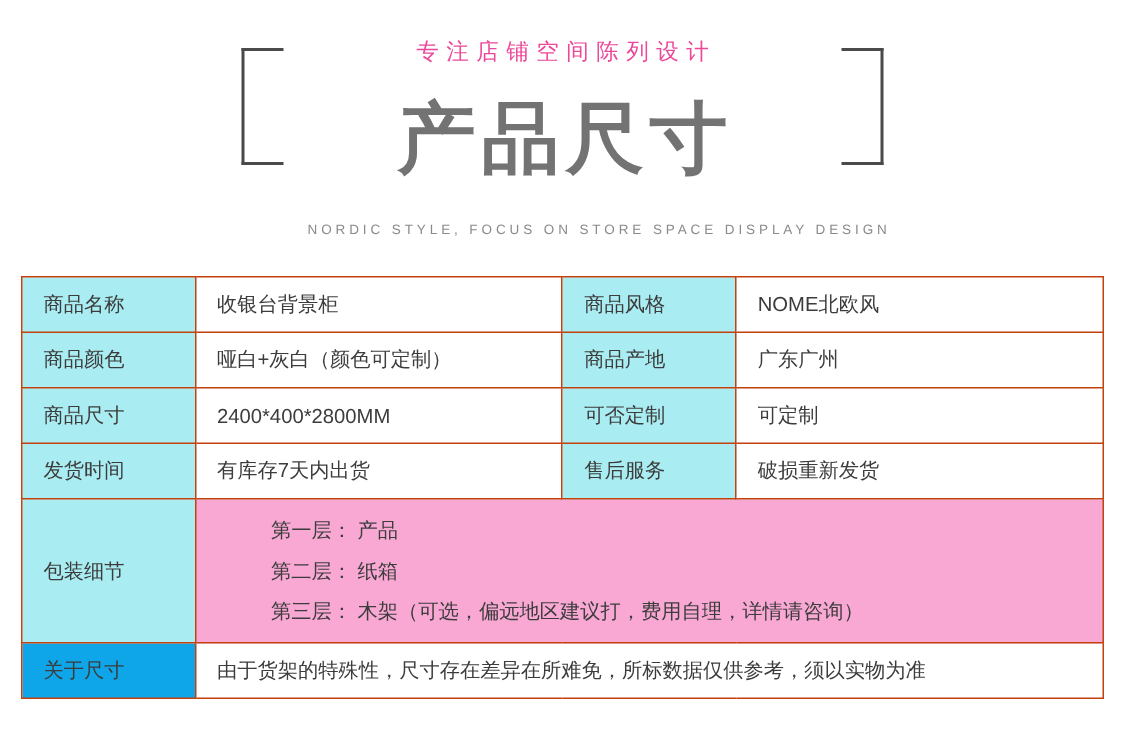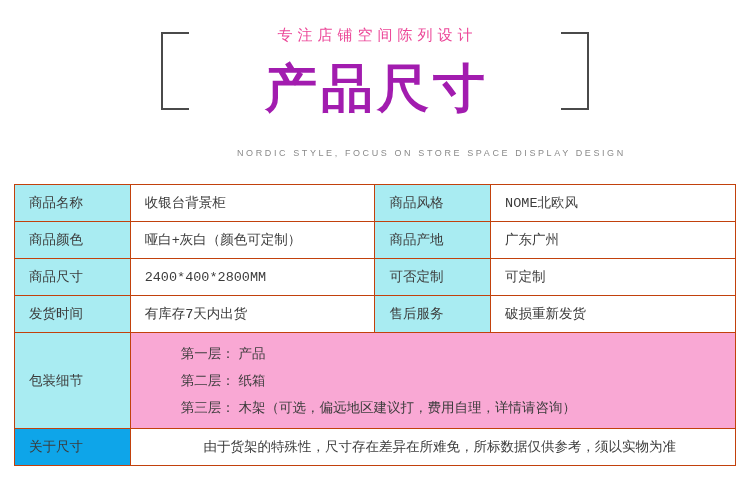--- a/index.html
+++ b/index.html
@@ -61,35 +61,33 @@
     color: #ec4899;
     margin: 0 0 6px 0;
     line-height: 22px;
     padding-left: 5px;
   }
 
   .main-title {
     font-size: 52px;
     font-weight: bold;
     letter-spacing: 4px;
-    color: #a21caf;
+    color: #737373;
     line-height: 62px;
     margin: 16px;
     padding-left: 4px;
-    font-family: Liberation Mono, monospace;
   }
 
   .subtitle-en {
     font-size: 9px;
     letter-spacing: 2.6px;
     color: #8a8a8a;
     margin-top: 22px;
     line-height: 14px;
     white-space: nowrap;
-    margin-left: 32px;
   }
 
   
   .table-wrap {
     position: absolute;
     left: 14px;
     top: 184px;
     width: 722px;
   }
 
@@ -112,21 +110,20 @@
   td.label {
     background: #a9ecf2;
     font-size: 13.5px;
     color: #333333;
     width: 102px;
   }
 
   td.value {
     background: #ffffff;
     width: 216px;
-    font-family: Liberation Mono, monospace;
   }
 
   
   td.pack-label {
     background: #a9ecf2;
     height: 96px;
   }
   td.pack-value {
     background: #f9a8d4;
     padding: 0;
@@ -143,21 +140,20 @@
 
   td.note-label {
     background: #0ea5e9;
     height: 46px;
   }
   td.note-value {
     background: #ffffff;
     height: 46px;
     padding-left: 36px;
     font-size: 13.5px;
-    text-align: center;
   }
 </style>
 </head>
 <body>
 
 <div class="page">
 
   <div class="header">
     <div class="header-inner">
       <div class="bracket left"></div>

